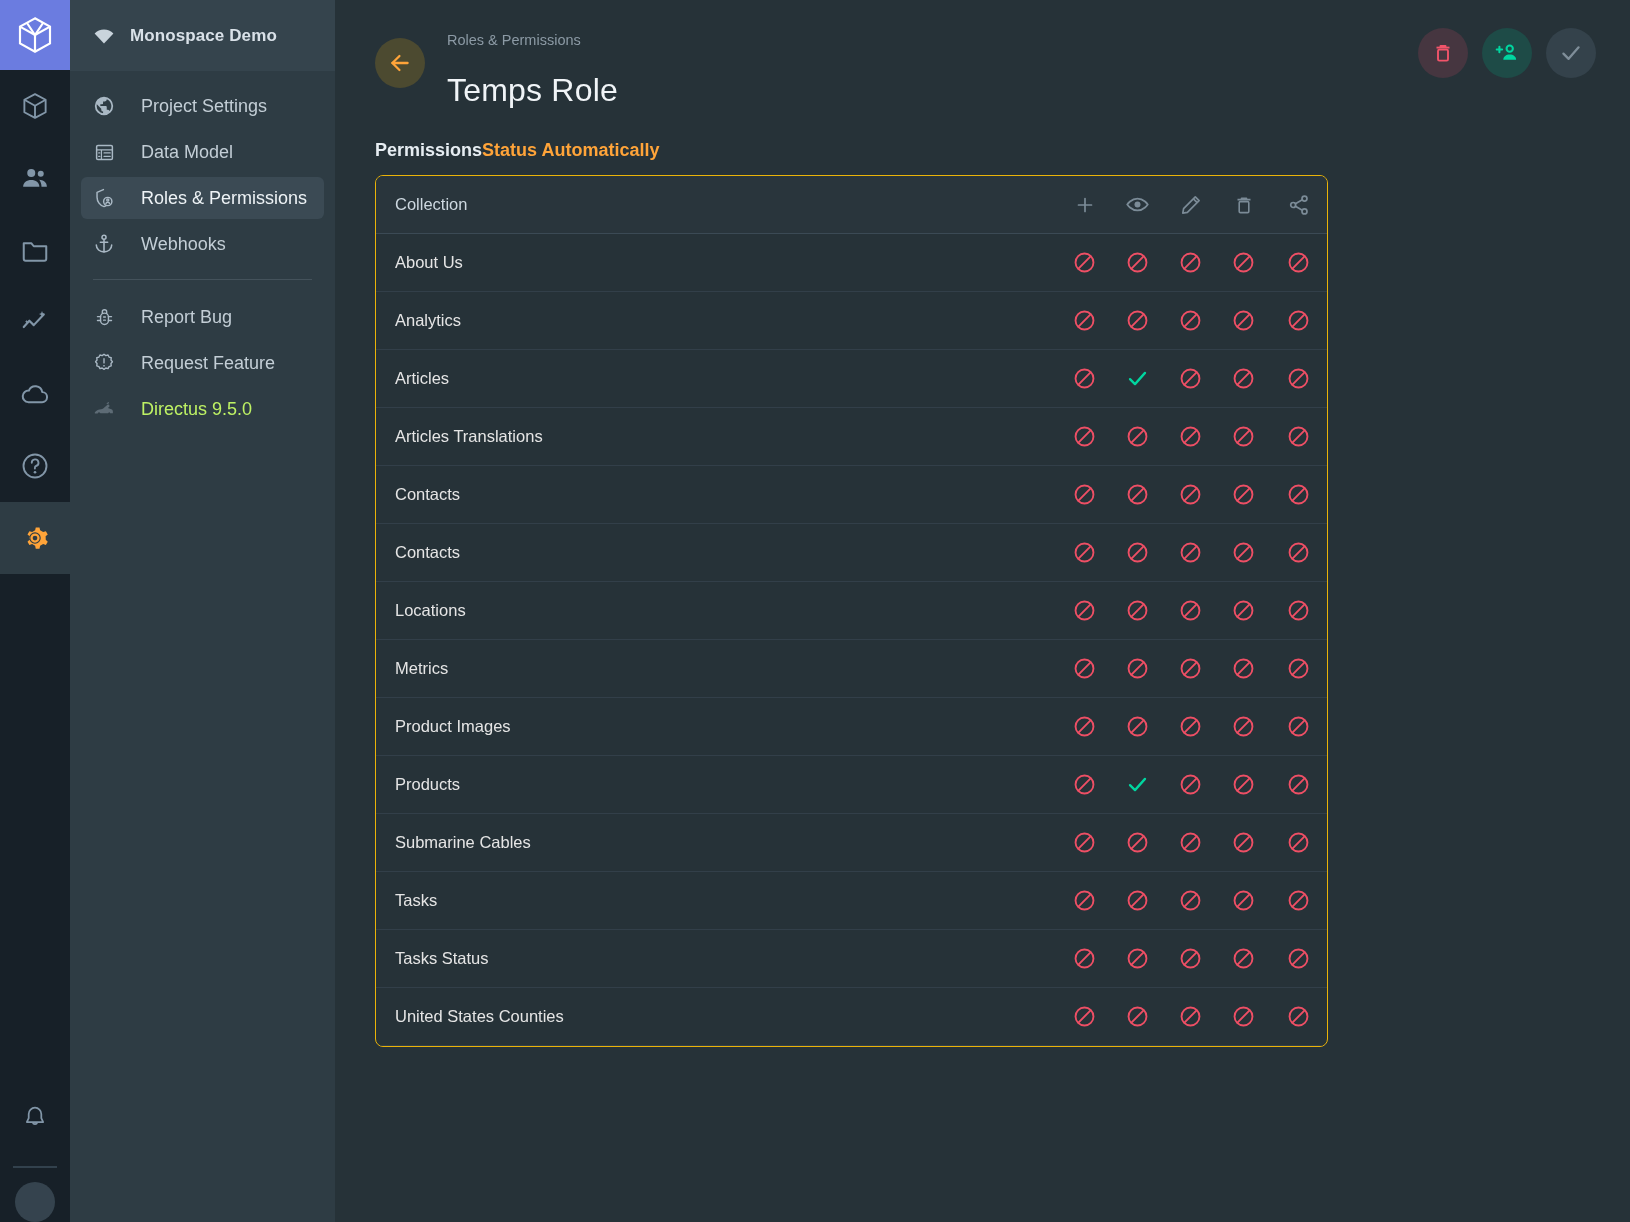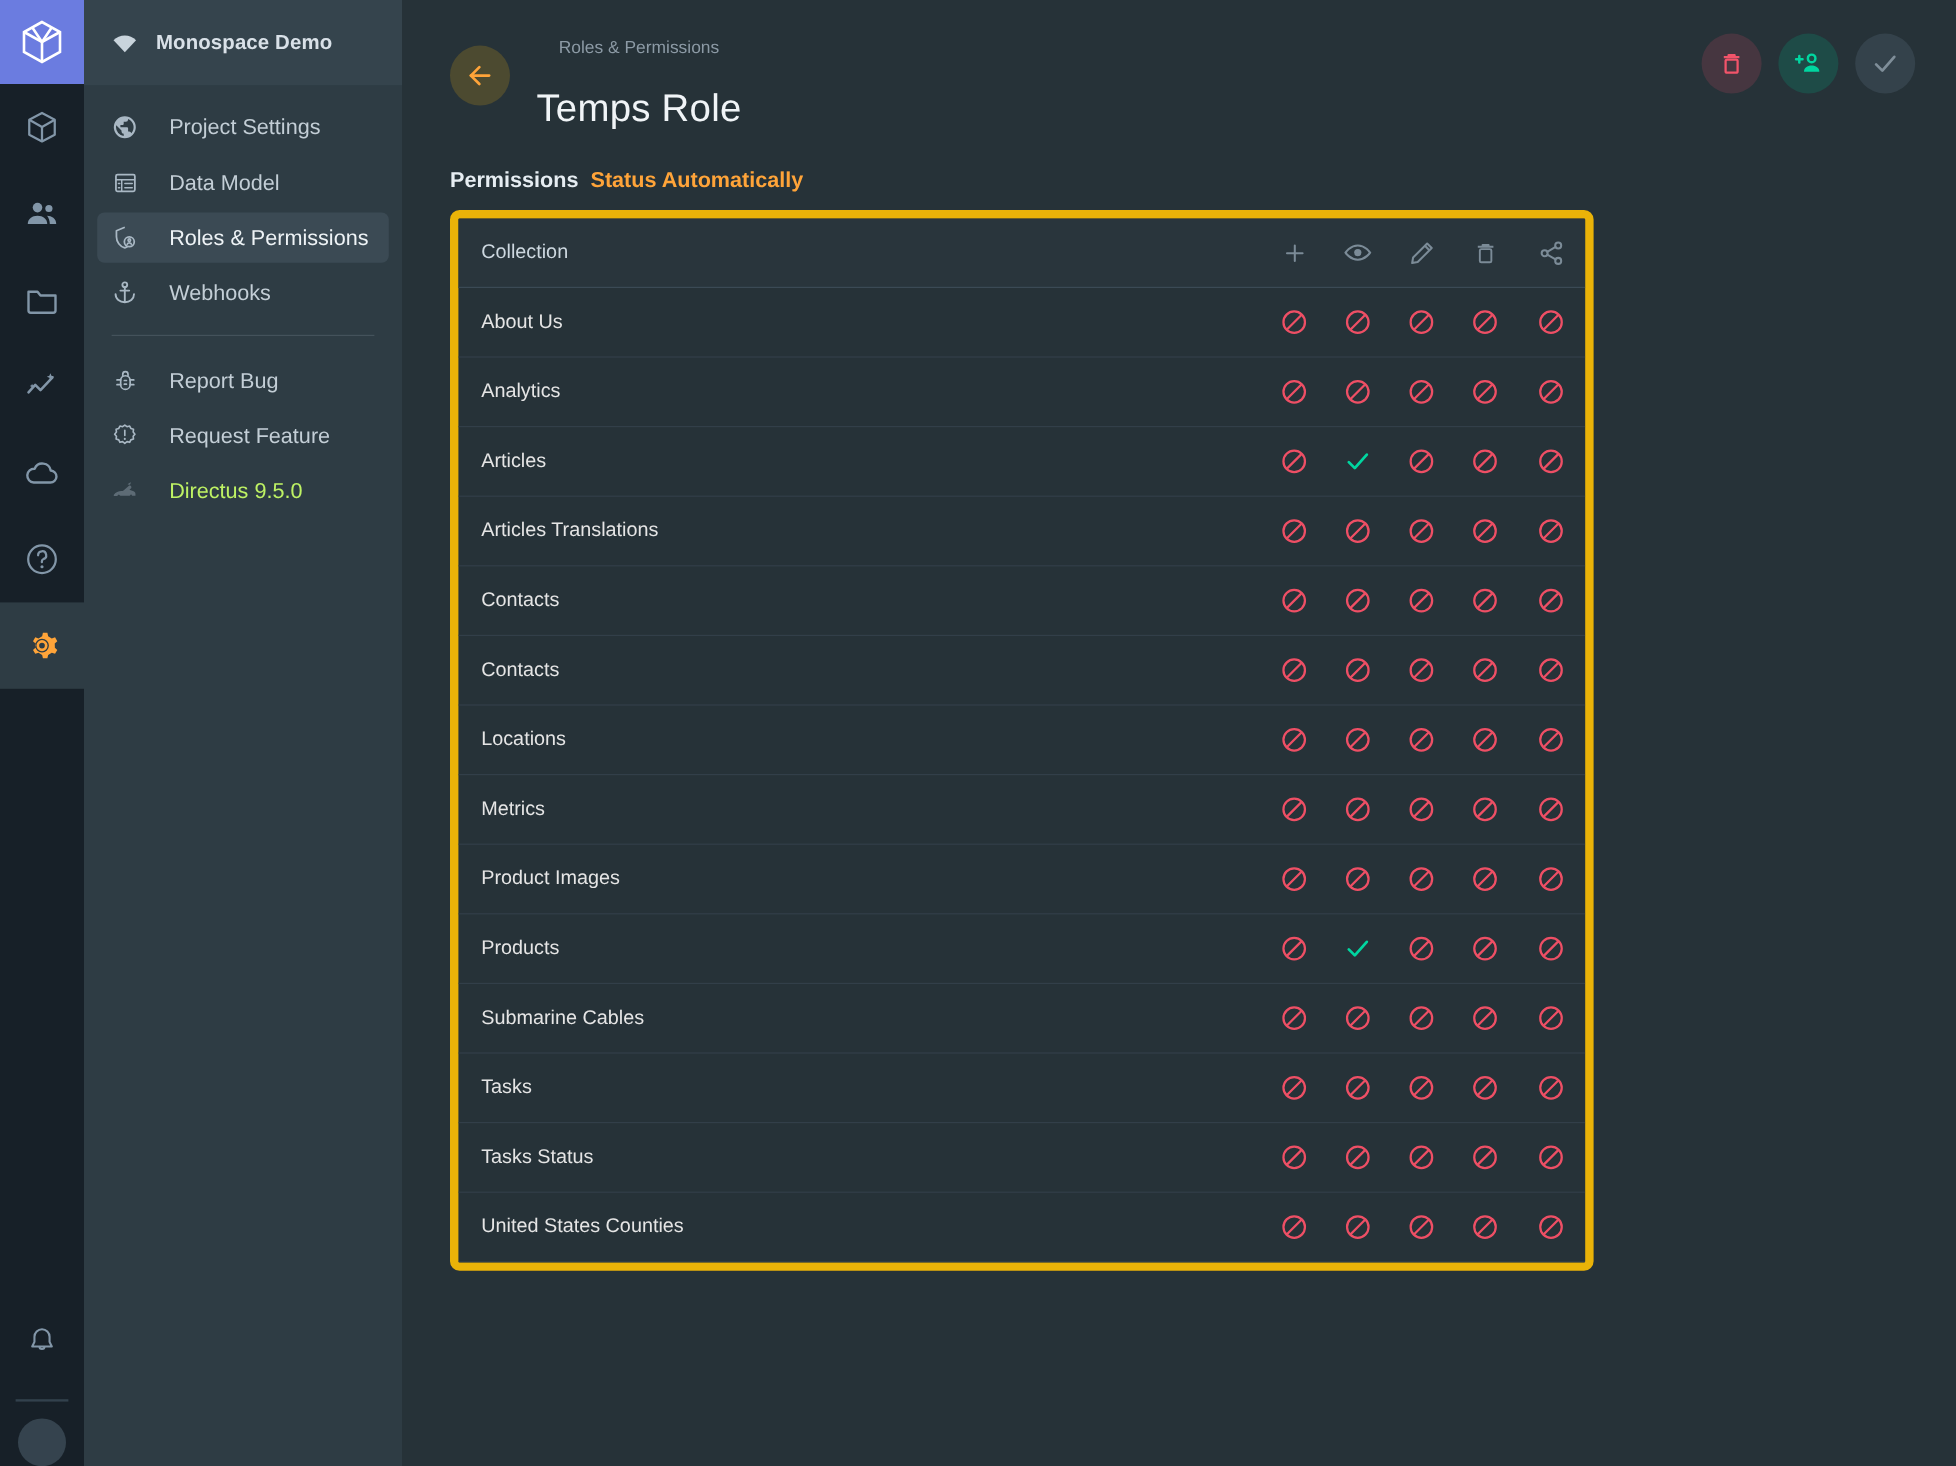--- a/index.html
+++ b/index.html
@@ -2,21 +2,21 @@
 <html><head>
 <meta charset="utf-8">
 <style>
   * { box-sizing: border-box; margin: 0; padding: 0; }
   html, body {
     width: 1630px; height: 1222px;
     background: #263238;
     font-family: "Liberation Sans", sans-serif;
     overflow: hidden;
   }
-  .app { display: flex; width: 1630px; height: 1222px; text-align: center; }
+  .app { display: flex; width: 1630px; height: 1222px; }
 
   
   .module-bar {
     width: 70px; flex: 0 0 70px; height: 1222px;
     background: #172028;
     display: flex; flex-direction: column; align-items: center;
     position: relative;
   }
   .brand-tile {
     width: 70px; height: 70px; background: #6b7ce0;
@@ -80,28 +80,28 @@
   .actions { margin-left: auto; display: flex; gap: 14px; margin-top: -10px; }
   .act {
     width: 50px; height: 50px; border-radius: 50%;
     display: flex; align-items: center; justify-content: center;
   }
   .act.del { background: #463640; color: #f2546a; }
   .act.user { background: #1e4b47; color: #00d6a0; }
   .act.save { background: #34424b; color: #7f8e99; }
 
   .section-head {
-    padding: 10px 0 14px 40px; display: flex; align-items: baseline; gap: 10px;
+    padding: 10px 0 14px 40px; display: flex; align-items: baseline; 
   }
   .section-head .lbl { font-size: 18px; font-weight: 700; color: #e6edf2; }
   .section-head .hint { font-size: 18px; font-weight: 700; color: #ffa439; }
 
   .panel {
     margin: 0 0 0 40px; width: 953px;
-    border: 7px solid #eab308; border-radius: 8px;
+    border: 1px solid #eab308; border-radius: 8px;
     background: #263238; overflow: hidden;
   }
   .tbl-head {
     height: 58px; display: flex; align-items: center;
     padding: 0 0 0 19px; border-bottom: 1px solid #3b4a55;
     background: #29353c;
   }
   .tbl-head .coll { font-size: 16.5px; color: #cdd8e0; }
   .perm-cols { margin-left: auto; display: flex; }
   .perm-cols .hcell {

